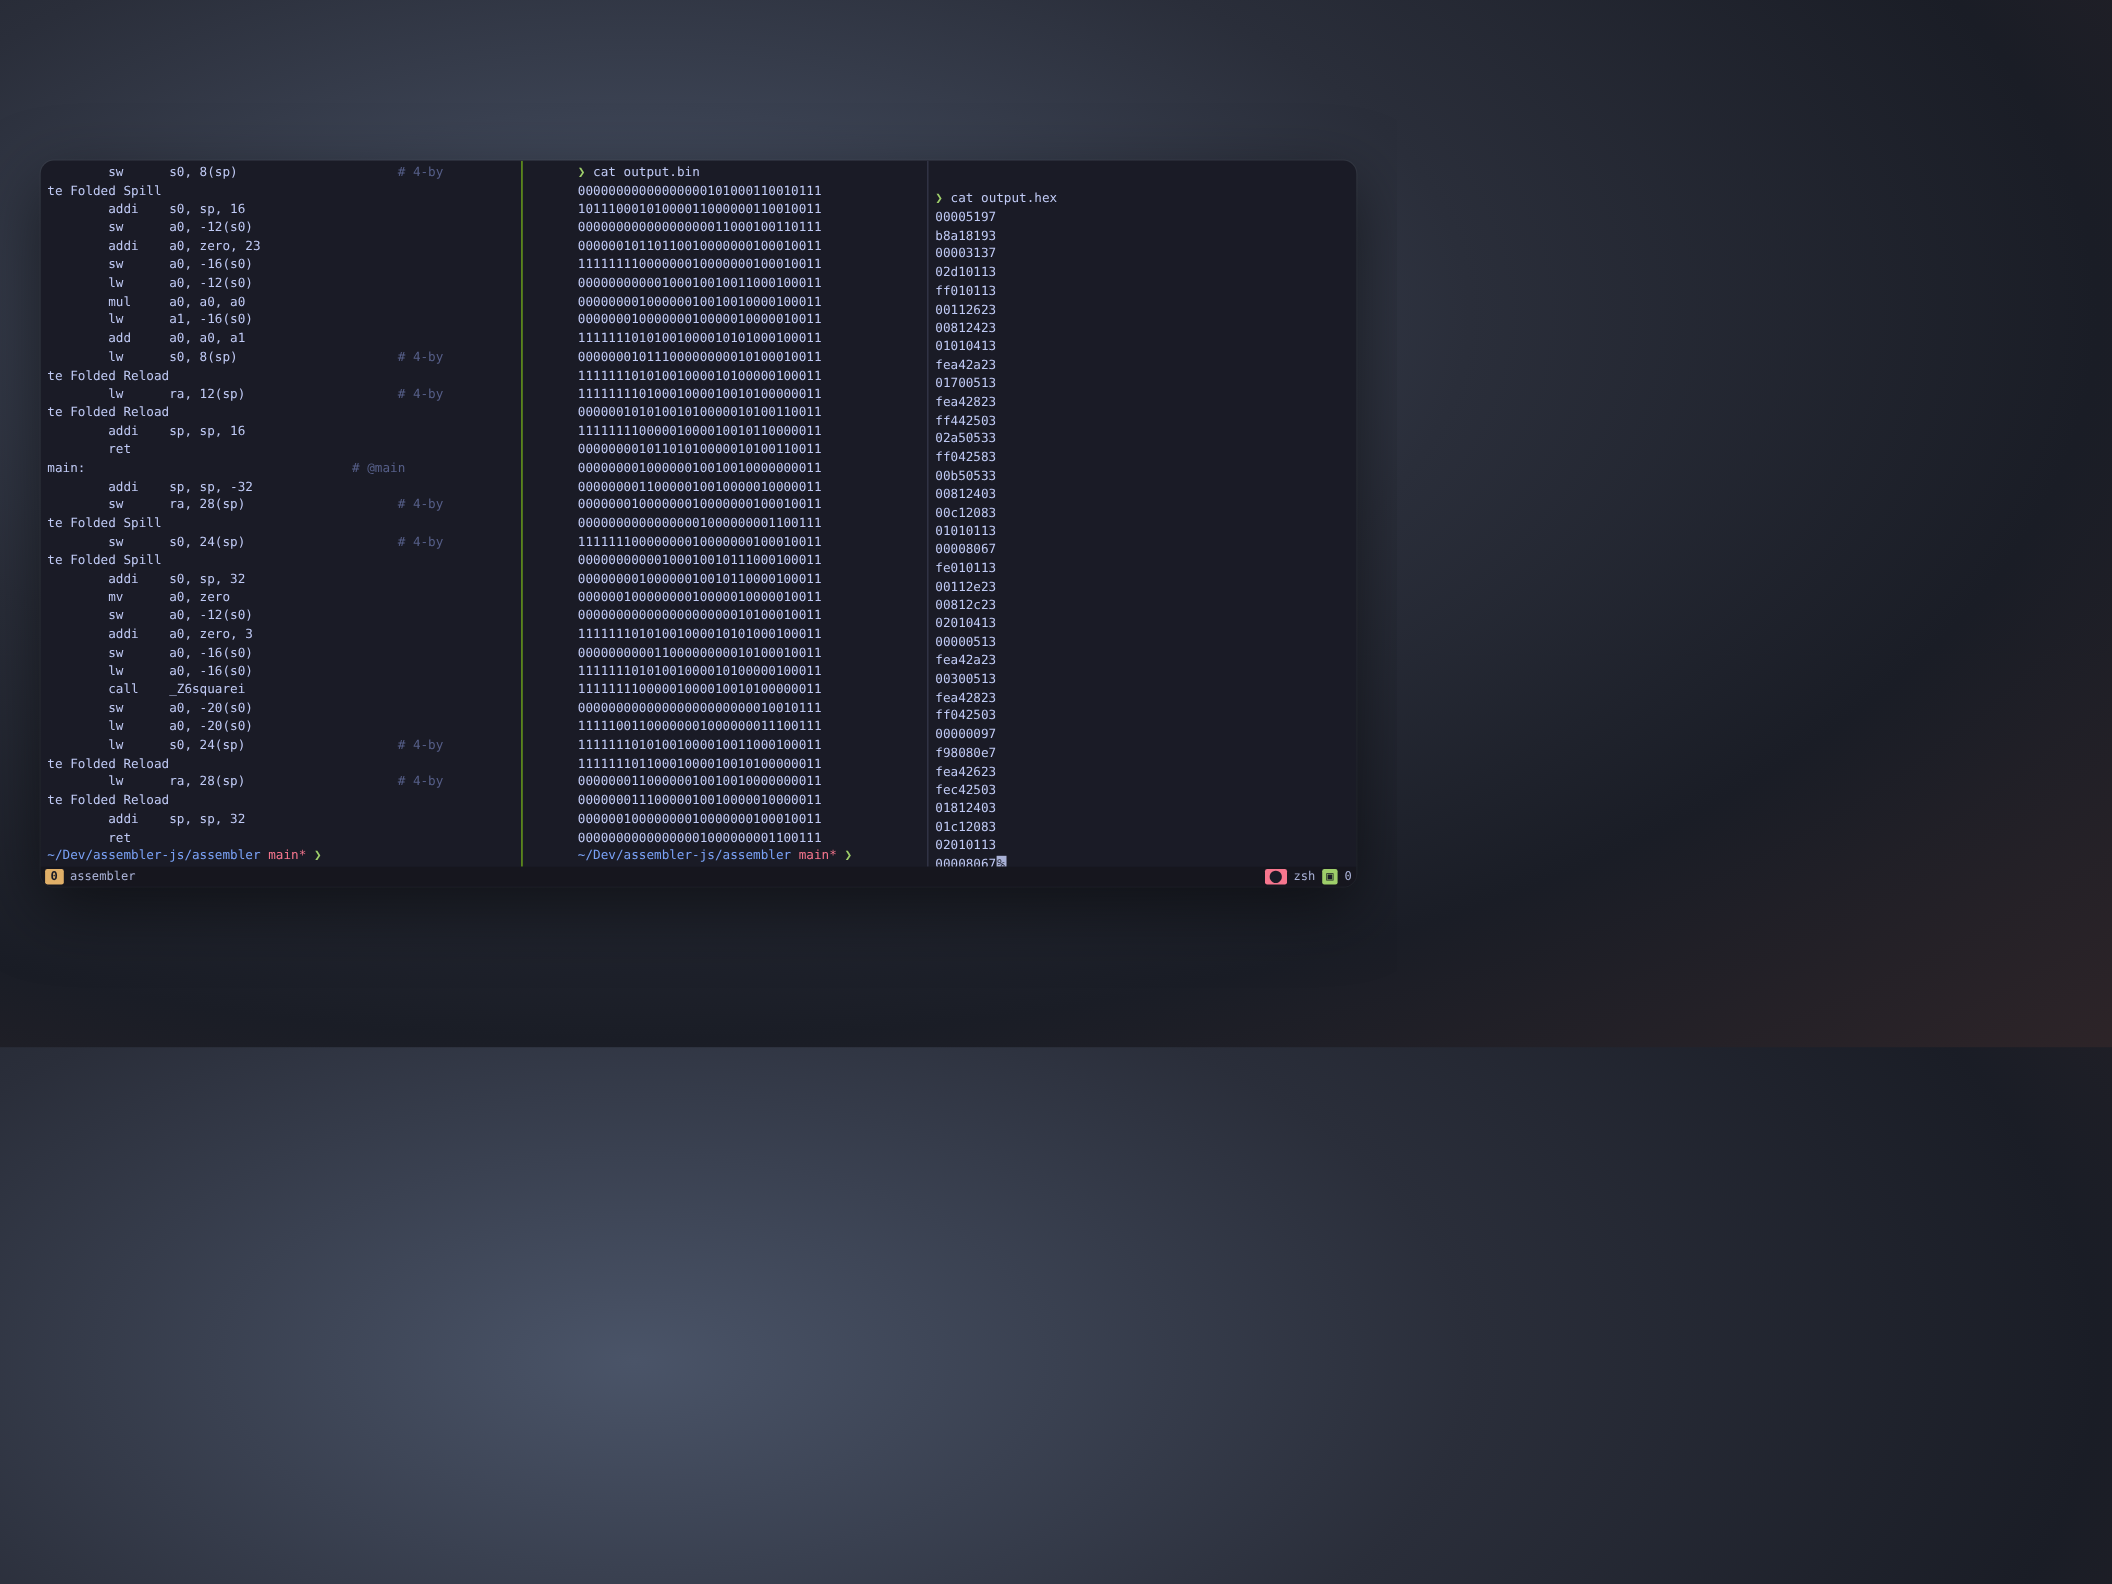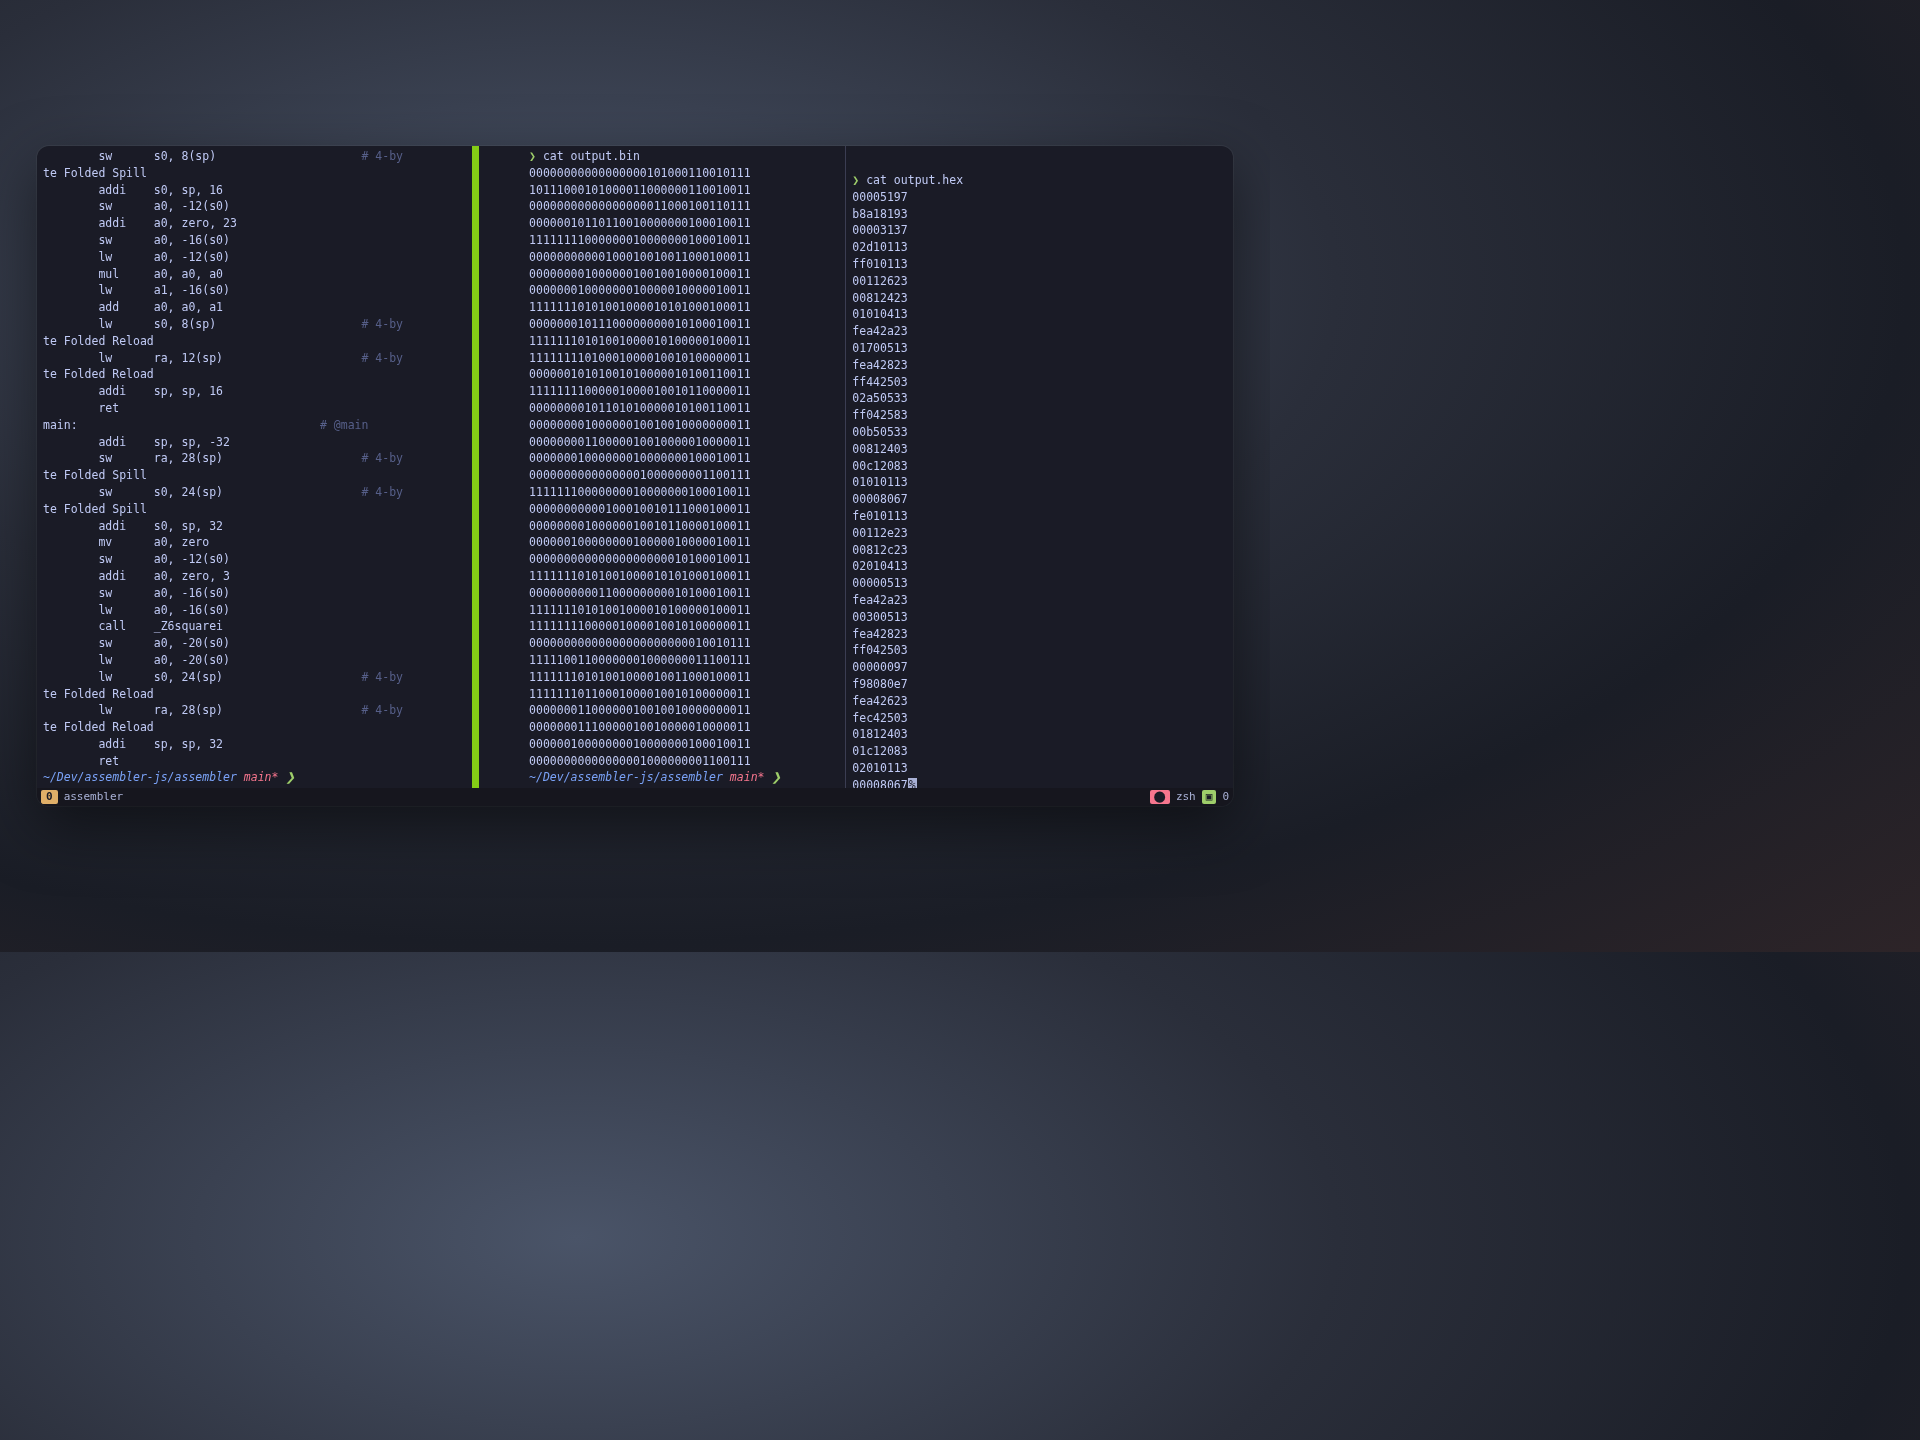--- a/index.html
+++ b/index.html
@@ -31,25 +31,25 @@
     display: flex;
     color: #a9b1d6;
     white-space: pre;
     overflow: hidden;
   }
   .pane {
     flex: 1;
     padding: 2px 0 0 0;
     overflow: hidden;
   }
-  .pane.left { flex: 1.35; border-right: 7px solid #84cc16; }
+  .pane.left { flex: 1.35; border-right: 1px solid #84cc16; }
   .pane.mid { flex: 1.0; border-right: 1px solid #3b3d52; margin-left: 44px; }
   .pane.right { flex: 1.2; margin-top: 24px; }
   .line { padding: 0 6px; height: 16.8px; }
-  .prompt-line { padding: 0 6px; height: 16.8px; font-style: italic; }
+  .prompt-line { padding: 0 6px; height: 16.8px; }
   .path { color: #7aa2f7; }
   .branch { color: #f7768e; }
   .arrow { color: #9ece6a; }
   .instr { color: #c0caf5; }
   .comment { color: #565f89; }
   .cmd { color: #c0caf5; }
   .statusbar {
     height: 18px;
     background: #16161e;
     display: flex;

